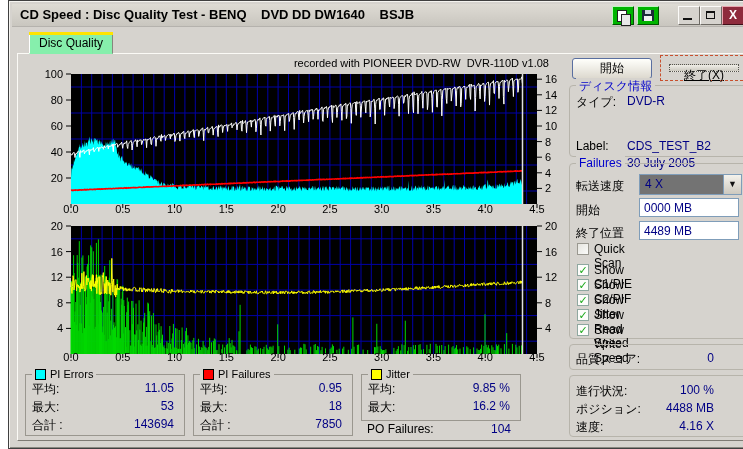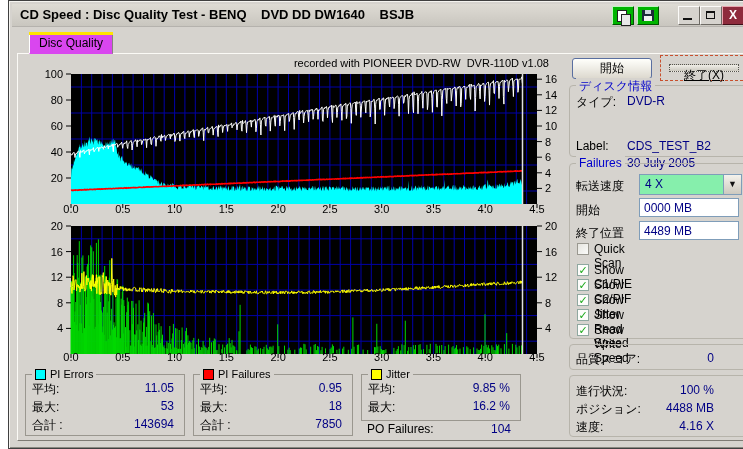--- a/index.html
+++ b/index.html
@@ -19,21 +19,21 @@
   .ic-copy{position:absolute;left:4px;top:3px;width:8px;height:10px;background:#fff;border:1px solid #222;}
   .ic-copy:after{content:"";position:absolute;left:3px;top:3px;width:8px;height:10px;background:#e8e8e8;border:1px solid #222;}
   .ic-floppy{position:absolute;left:4px;top:3px;width:12px;height:11px;background:#1d2a3a;}
   .ic-floppy:before{content:"";position:absolute;left:3px;top:0;width:6px;height:4px;background:#cfd6dd;}
   .ic-floppy:after{content:"";position:absolute;left:2px;top:6px;width:8px;height:5px;background:#f2f2f2;}
   .ic-min{position:absolute;left:4px;bottom:4px;width:9px;height:2px;background:#111;}
   .ic-max{position:absolute;left:5px;top:4px;width:9px;height:8px;box-sizing:border-box;border:1px solid #111;border-top-width:2px;}
   .tb-close{background:#8e2b3c;border-color:#e9a7b0 #3f0f18 #3f0f18 #e9a7b0;color:#fff;
             font-weight:bold;font-size:12px;text-align:center;line-height:16px;}
   
-  .tab{position:absolute;left:20px;top:31px;width:84px;height:22px;box-sizing:border-box;background:#d946ef;
+  .tab{position:absolute;left:20px;top:31px;width:84px;height:22px;box-sizing:border-box;background:#86efac;
        border:1px solid;border-color:#fff #88857e transparent #fff;z-index:3;
        font-size:12px;color:#000;text-align:center;line-height:20px;}
   .tab:before{content:"";position:absolute;left:-1px;right:-1px;top:-1px;height:3px;background:#ffe400;}
   .tabpage{position:absolute;left:8px;top:52px;width:727px;height:388px;box-sizing:border-box;
            border:1px solid;border-color:#fbfaf6 #7e7b74 #7e7b74 #fbfaf6;}
   
   .chart-svg{position:absolute;}
   #chart-top{left:8px;top:54px;}
   #chart-bottom{left:8px;top:216px;}
   .chart-header{position:absolute;top:56px;left:240px;width:300px;text-align:right;font-size:11px;color:#000;white-space:pre;}
@@ -53,21 +53,21 @@
              border:1px solid #5a6fa0;border-radius:3px;background:linear-gradient(180deg,#fffffb,#ddd9cf);
              font-size:12px;color:#000;text-align:center;line-height:19px;}
   .btn-exit-wrap{position:absolute;left:651px;top:54px;width:88px;height:26px;box-sizing:border-box;
                  border:1px dashed #c8502e;padding:8px;}
   .btn-exit{width:100%;height:100%;box-sizing:border-box;border:1px dotted #55544e;
             background:linear-gradient(180deg,#efede7,#ccc9c0);
             font-size:12px;color:#000;text-align:center;line-height:20px;text-decoration:underline;}
   
   .field{position:absolute;box-sizing:border-box;background:#fff;border:1px solid #7f9db9;
          font-size:12px;color:#000084;padding:2px 4px;font-family:"Liberation Sans","DejaVu Sans",sans-serif;}
-  .combo{position:absolute;box-sizing:border-box;background:#86efac;border:1px solid #7f9db9;}
+  .combo{position:absolute;box-sizing:border-box;background:#737373;border:1px solid #7f9db9;}
   .combo .cv{position:absolute;left:5px;top:2px;font-size:12px;color:#000084;}
   .combo .cbtn{position:absolute;right:0;top:0;bottom:0;width:17px;border-left:1px solid #7f9db9;
                background:linear-gradient(180deg,#f4f2ec,#cdc9bf);text-align:center;font-size:9px;line-height:19px;color:#111;}
   
   .cbrow{position:absolute;left:7px;height:14px;}
   .cb-box{position:absolute;left:0;top:0;width:12px;height:12px;box-sizing:border-box;background:#fdfdfb;
           border:1px solid #8fa8a0;font-size:11px;line-height:10px;text-align:center;color:transparent;}
   .cbrow.unchecked .cb-box{background:linear-gradient(135deg,#e6e5e0,#fbfbf9);border-color:#9a9890;}
   .cb-box.checked{color:#17a817;font-weight:bold;}
   .cbrow .lbl{position:absolute;left:17px;top:-1px;}

